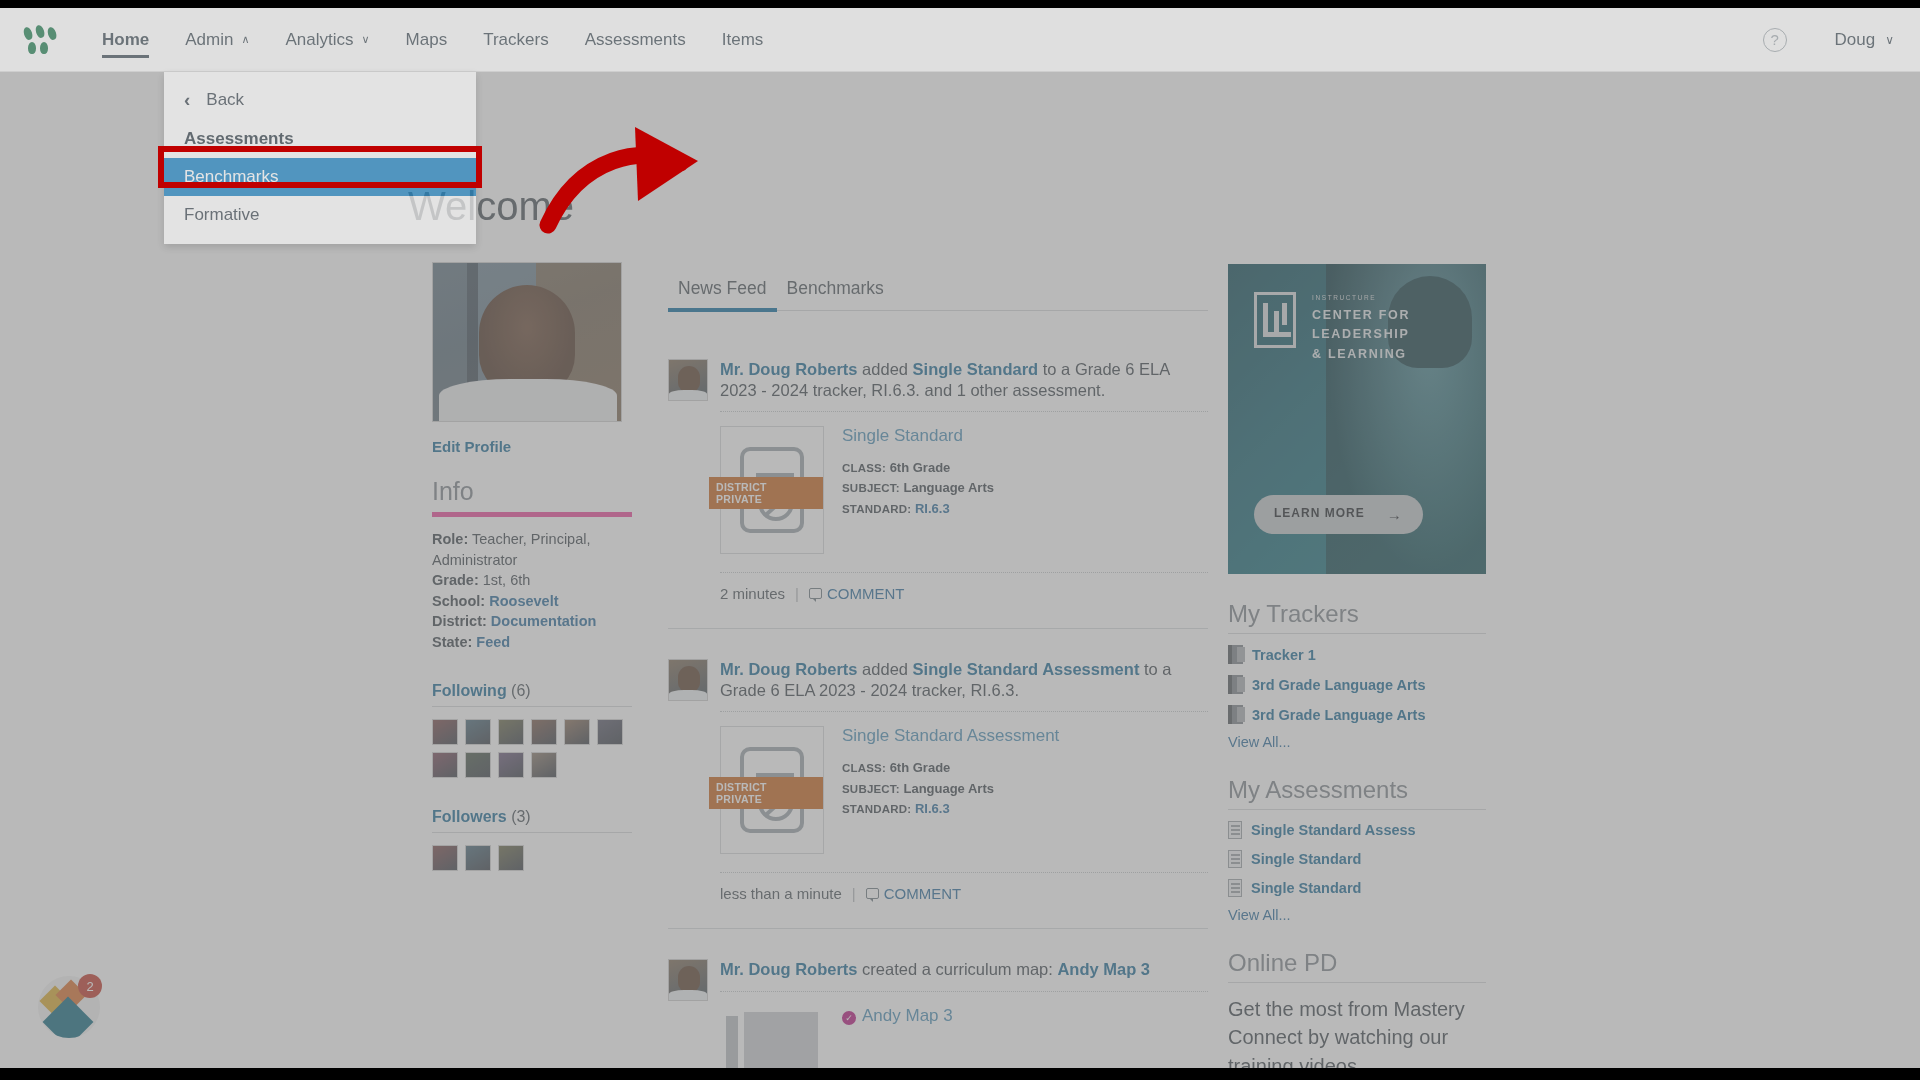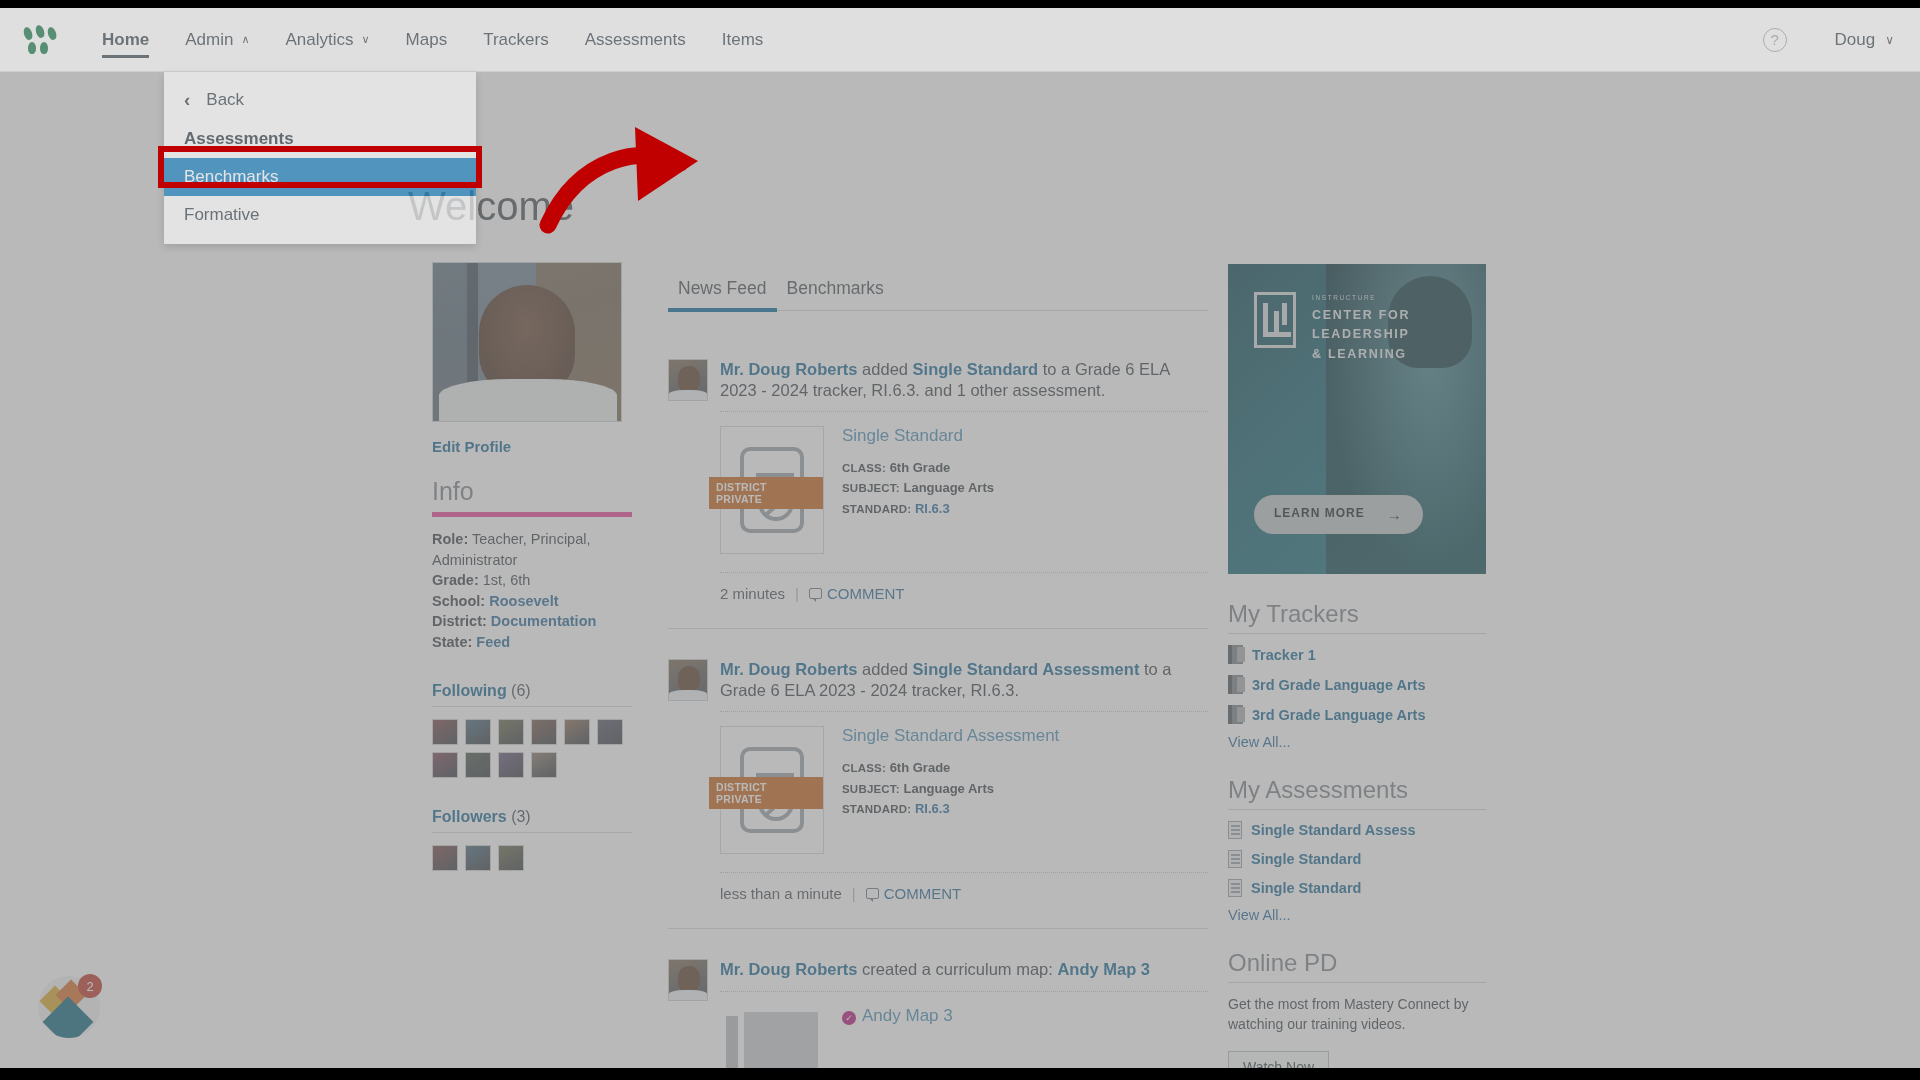--- a/index.html
+++ b/index.html
@@ -216,21 +216,21 @@
   }
   .promo-btn .ar { margin-left: 22px; font-size: 15px;}
   .rs-h { margin-top: 26px; font-size: 24px; color:#7e868c; font-weight:300; padding-bottom: 5px; border-bottom:1px solid #d5d8da;}
   .rs-row { display:flex; align-items:center; margin-top: 11px; font-size: 14.5px;}
   .ic-tracker { width:15px; height:19px; margin-right:9px; flex:0 0 15px; background:#7b8288; border-left:4px solid #4e5459; position:relative;}
   .ic-tracker::after{content:"";position:absolute;left:5px;top:2px;width:8px;height:15px;background:#a9aeb2;}
   .ic-doc { width:14px; height:18px; margin-right:9px; flex:0 0 14px; background:#eef0f1; border:1px solid #9aa0a5; position:relative;}
   .ic-doc::after{content:"";position:absolute;left:2px;top:3px;width:9px;height:1.5px;background:#9aa0a5;
       box-shadow:0 4px 0 #9aa0a5, 0 8px 0 #9aa0a5;}
   .view-all { margin-top: 10px; font-size: 14.5px; color:#2a6c9b; cursor:pointer;}
-  .pd-text { margin-top: 12px; font-size: 14px; color:#3d464d; line-height:1.42;}
+  .pd-text { margin-top: 12px; font-size: 20px; color:#3d464d; line-height:1.42;}
   .watch-btn { margin-top: 16px; display:inline-block; border:1px solid #b9bdc0; background:#f7f8f8;
       padding: 7px 14px; font-size: 14px; color:#3d464d; cursor:pointer;}
 
   
   #chat-widget { position:absolute; left: 38px; bottom: 42px; width: 62px; height: 62px; z-index: 55;}
   #chat-widget .disc { position:absolute; inset:0; background:#f1f1f1; border-radius:50%; overflow:hidden;}
   #chat-widget .d1 { position:absolute; left:6px; top:14px; width:22px; height:22px; background:#d9a92e; transform:rotate(45deg);}
   #chat-widget .d2 { position:absolute; left:22px; top:8px; width:22px; height:22px; background:#d96f2e; transform:rotate(45deg);}
   #chat-widget .d3 { position:absolute; left:12px; top:28px; width:36px; height:36px; background:#11697f; transform:rotate(45deg);}
   #chat-widget .badge { position:absolute; right:-2px; top:-2px; width:24px; height:24px; background:#c0392b;

